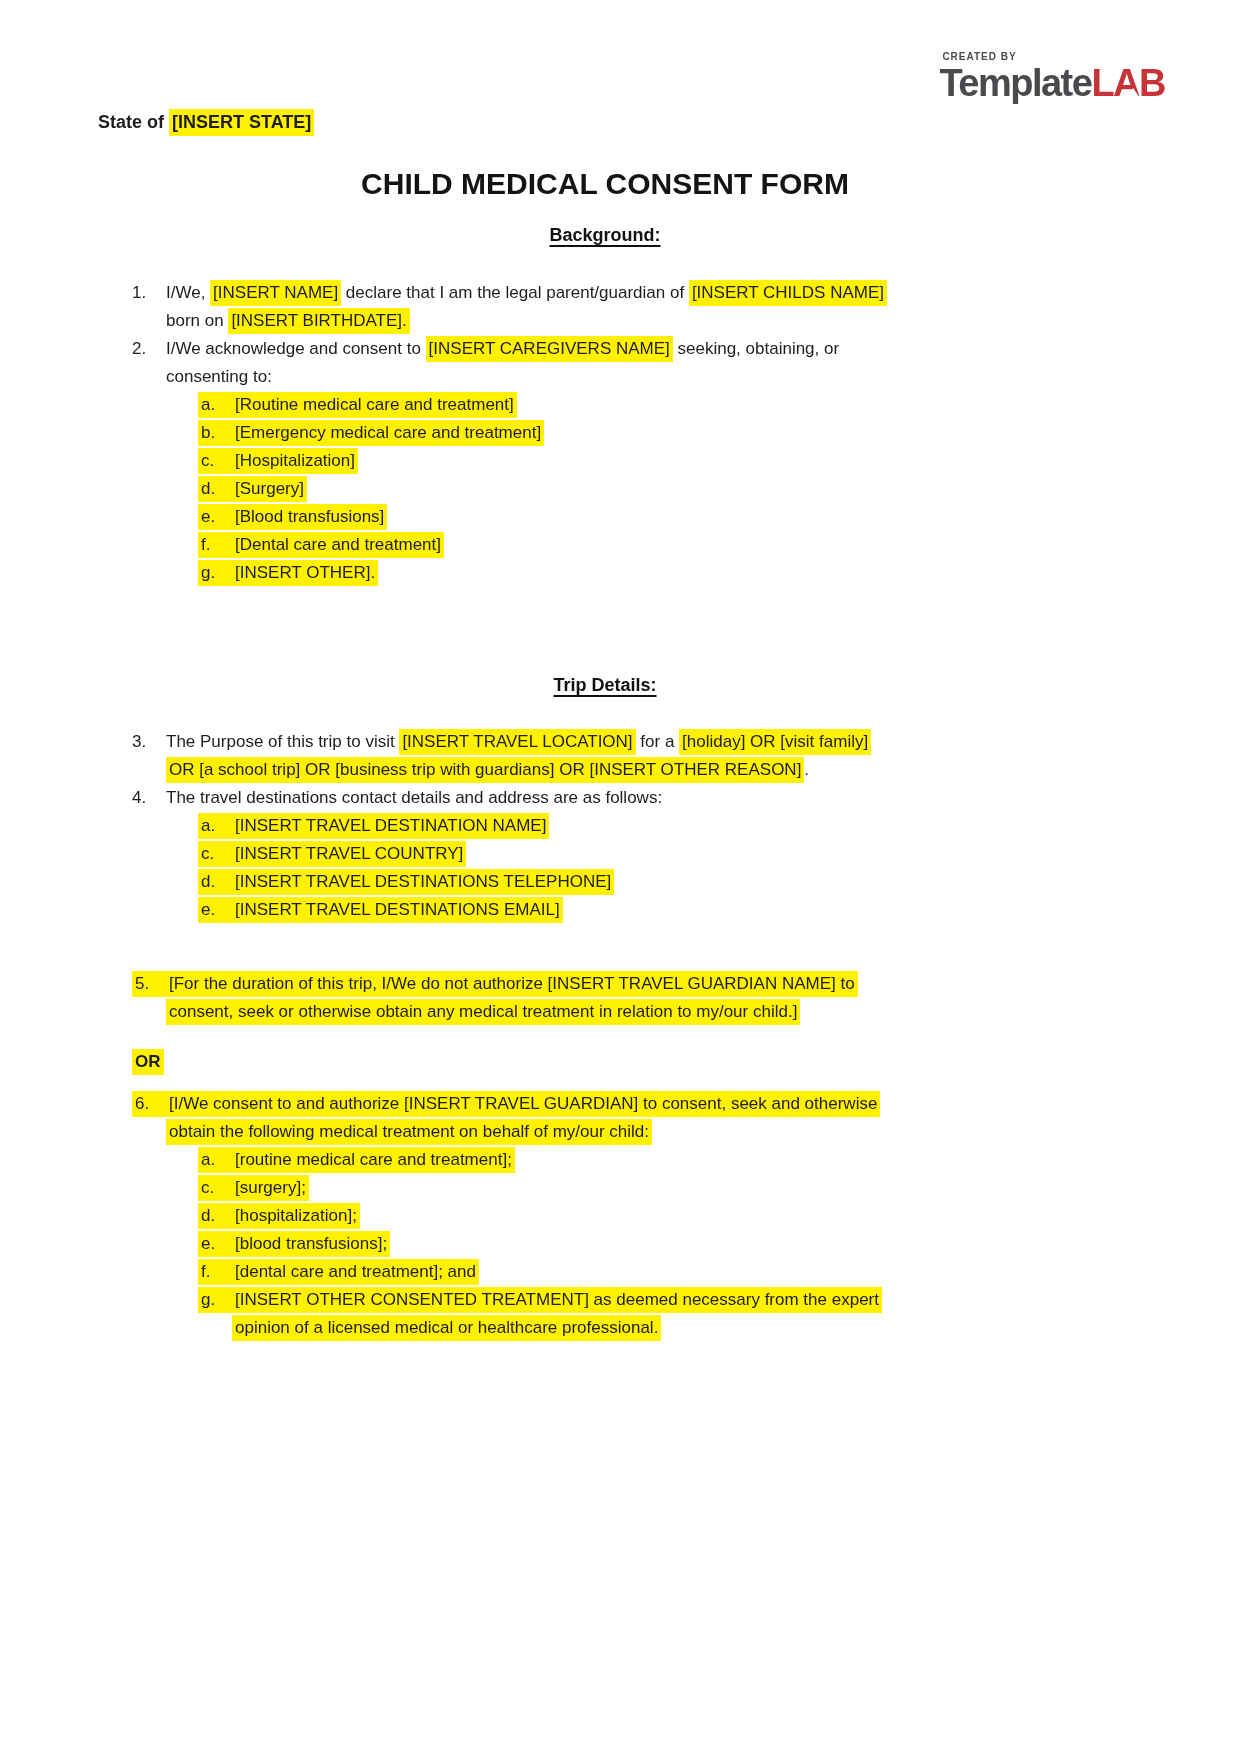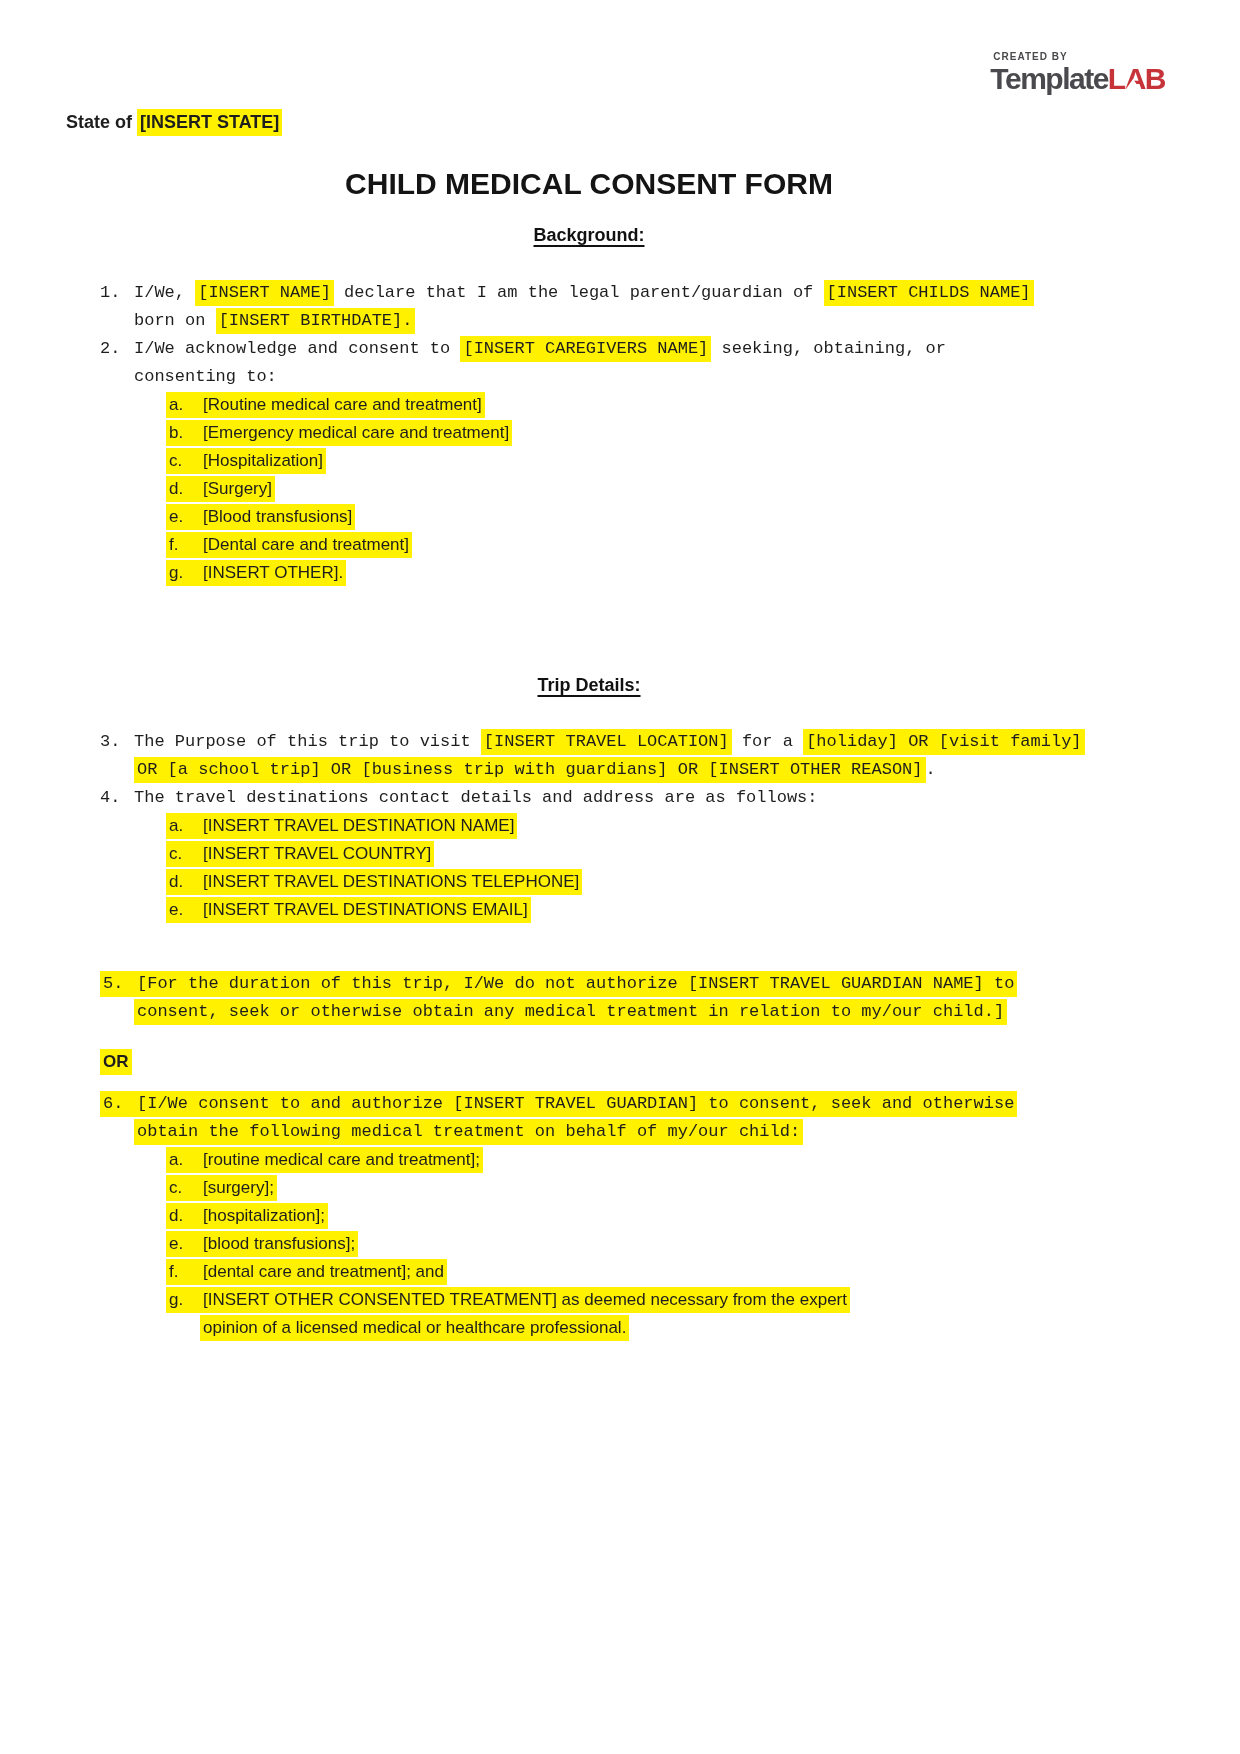--- a/index.html
+++ b/index.html
@@ -5,46 +5,46 @@
 <style>
   :root{
     --hl:#fff100;
     --logo-gray:#4a4a4e;
     --logo-red:#c63338;
     --ink:#1e1e1e;
   }
   html,body{margin:0;padding:0;background:#fff;}
   .page{
     width:1240px;height:1754px;box-sizing:border-box;
-    padding:52px 128px 0 66px;
+    padding:52px 128px 0 98px;
     position:relative;overflow:hidden;
     font-family:"Liberation Sans",sans-serif;
     color:var(--ink);
     background:#fff;
   }
   
   .logo{position:absolute;top:52px;right:75px;text-align:left;line-height:1;}
   .created-by{font-size:10px;font-weight:bold;letter-spacing:.10em;color:var(--logo-gray);margin:0 0 2px 3px;}
-  .logo-text{font-size:30px;font-weight:bold;letter-spacing:-1.5px;color:var(--logo-gray);}
+  .logo-text{font-size:38px;font-weight:bold;letter-spacing:-1.5px;color:var(--logo-gray);}
   .logo-lab{color:var(--logo-red);position:relative;}
   .flask{position:absolute;right:25px;bottom:6px;width:0;height:0;
     border-left:7px solid transparent;border-right:7px solid transparent;border-bottom:10px solid #fff;}
   
   .state{margin-top:60px;font-size:18px;font-weight:bold;}
   .title{margin:34px 0 14px;font-size:30px;font-weight:bold;text-align:center;letter-spacing:0;color:#141414;}
   .sec-heading{
     font-size:18px;font-weight:bold;line-height:1.2;
     text-decoration:underline;text-decoration-thickness:2px;text-underline-offset:4px;
     margin:0 0 32px;color:#111;text-align:center;
   }
   .sec-background{margin-top:24px;}
   .sec-trip{margin-top:88px;}
   .sec-medical{margin-top:46px;}
   .sec-list{font-size:17px;line-height:28px;}
-  .item{padding-left:68px;text-indent:-34px;font-family:Liberation Mono, monospace;}
+  .item{padding-left:68px;text-indent:-34px;}
   .sub{padding-left:134px;text-indent:-34px;}
   .marker{display:inline-block;width:34px;text-indent:0;}
   mark.hl{
     background:var(--hl);color:inherit;
     padding:3px 3px 4px;
     -webkit-box-decoration-break:clone;box-decoration-break:clone;
   }
   .sec-medical .item{margin-top:14px;}
   .sec-medical .item:first-child{margin-top:12px;}
   .or-row{margin:22px 0 8px;padding-left:34px;font-weight:bold;}

